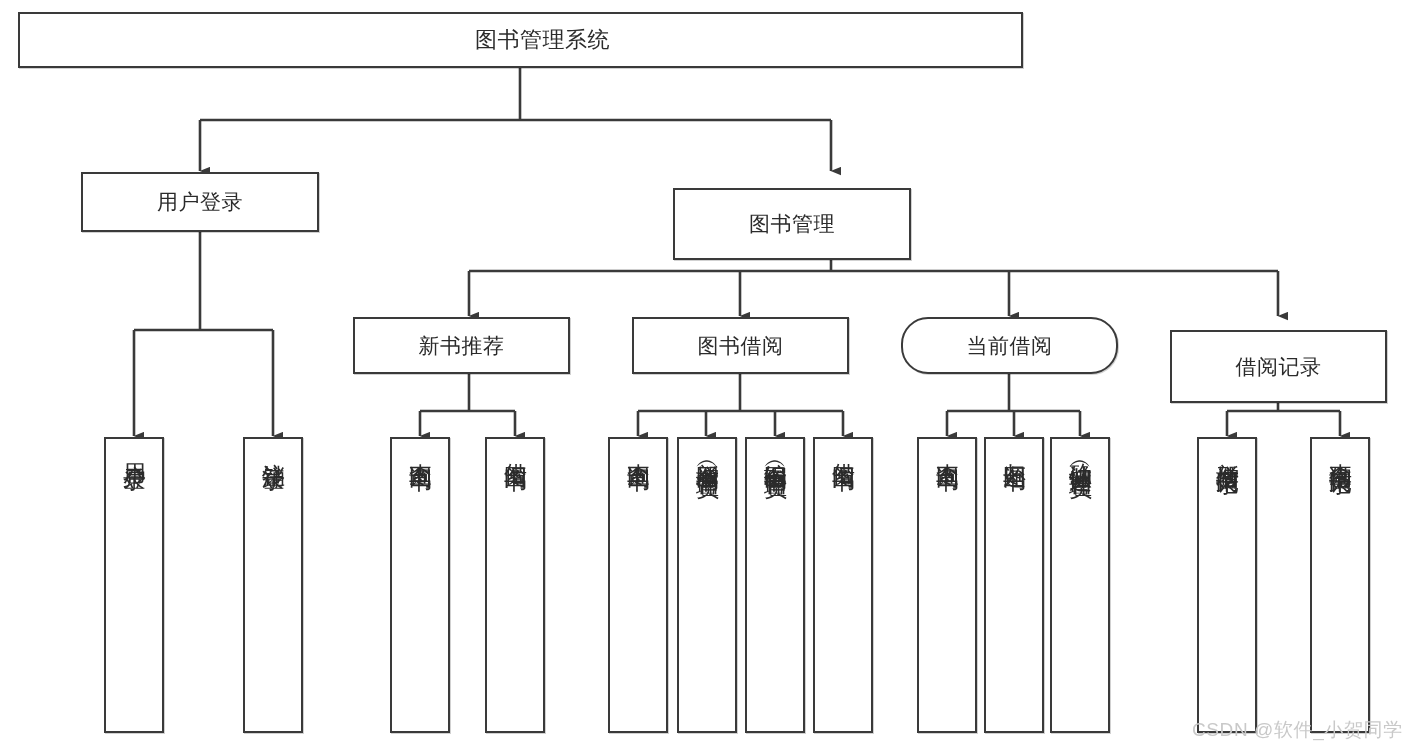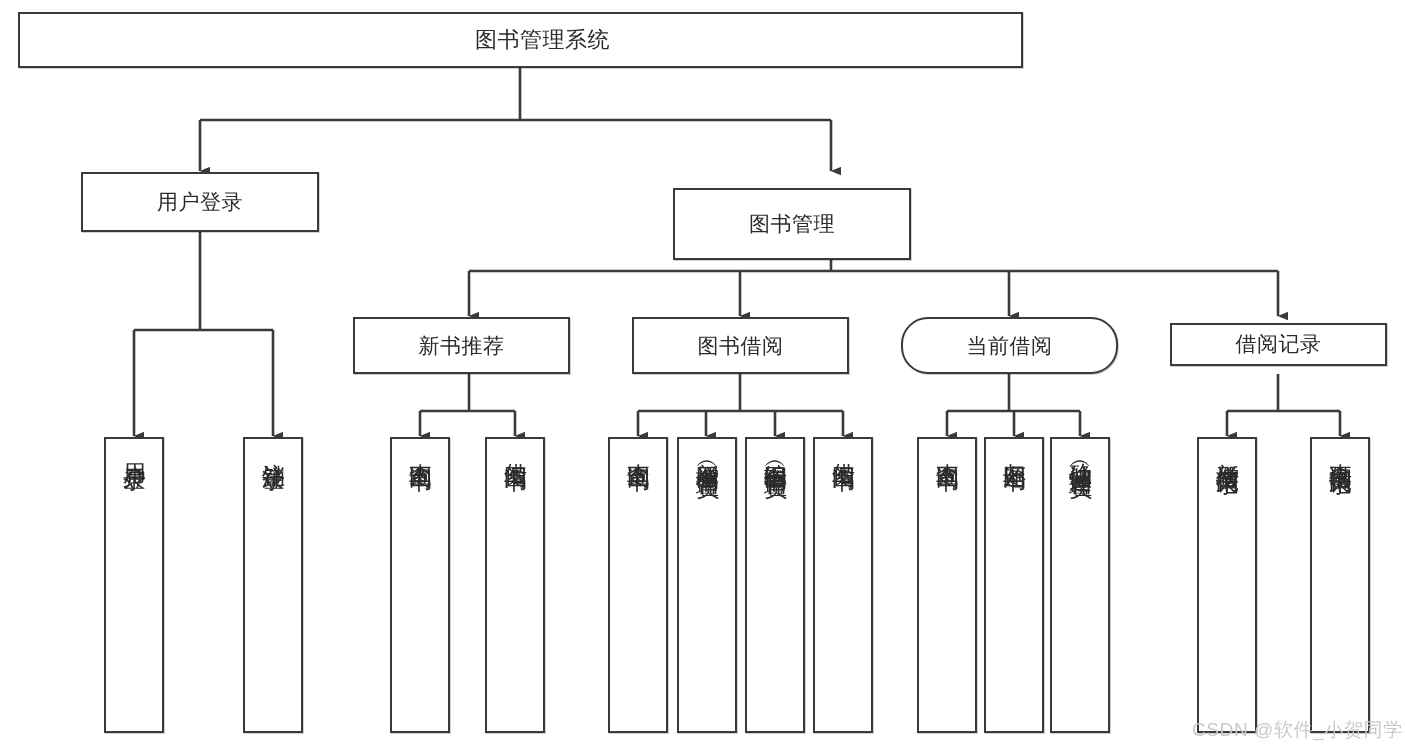--- a/index.html
+++ b/index.html
@@ -137,21 +137,21 @@
 
   <div class="node horiz" style="left: 353px; top: 317px; width: 217px; height: 57px;">
     <span class="label">新书推荐</span>
   </div>
   <div class="node horiz" style="left: 632px; top: 317px; width: 217px; height: 57px;">
     <span class="label">图书借阅</span>
   </div>
   <div class="node horiz" style="left: 901px; top: 317px; width: 217px; height: 57px; border-radius: 27px;">
     <span class="label">当前借阅</span>
   </div>
-  <div class="node horiz" style="left: 1170px; top: 323px; width: 217px; height: 43px; font-family: Liberation Serif, serif;">
+  <div class="node horiz" style="left: 1170px; top: 330px; width: 217px; height: 73px;">
     <span class="label">借阅记录</span>
   </div>
 
   <div class="node vert" style="left: 104px; top: 437px; width: 60px; height: 296px;">
     <span class="label">用户登录</span>
   </div>
   <div class="node vert" style="left: 243px; top: 437px; width: 60px; height: 296px;">
     <span class="label">注销登录</span>
   </div>
   <div class="node vert" style="left: 390px; top: 437px; width: 60px; height: 296px;">

